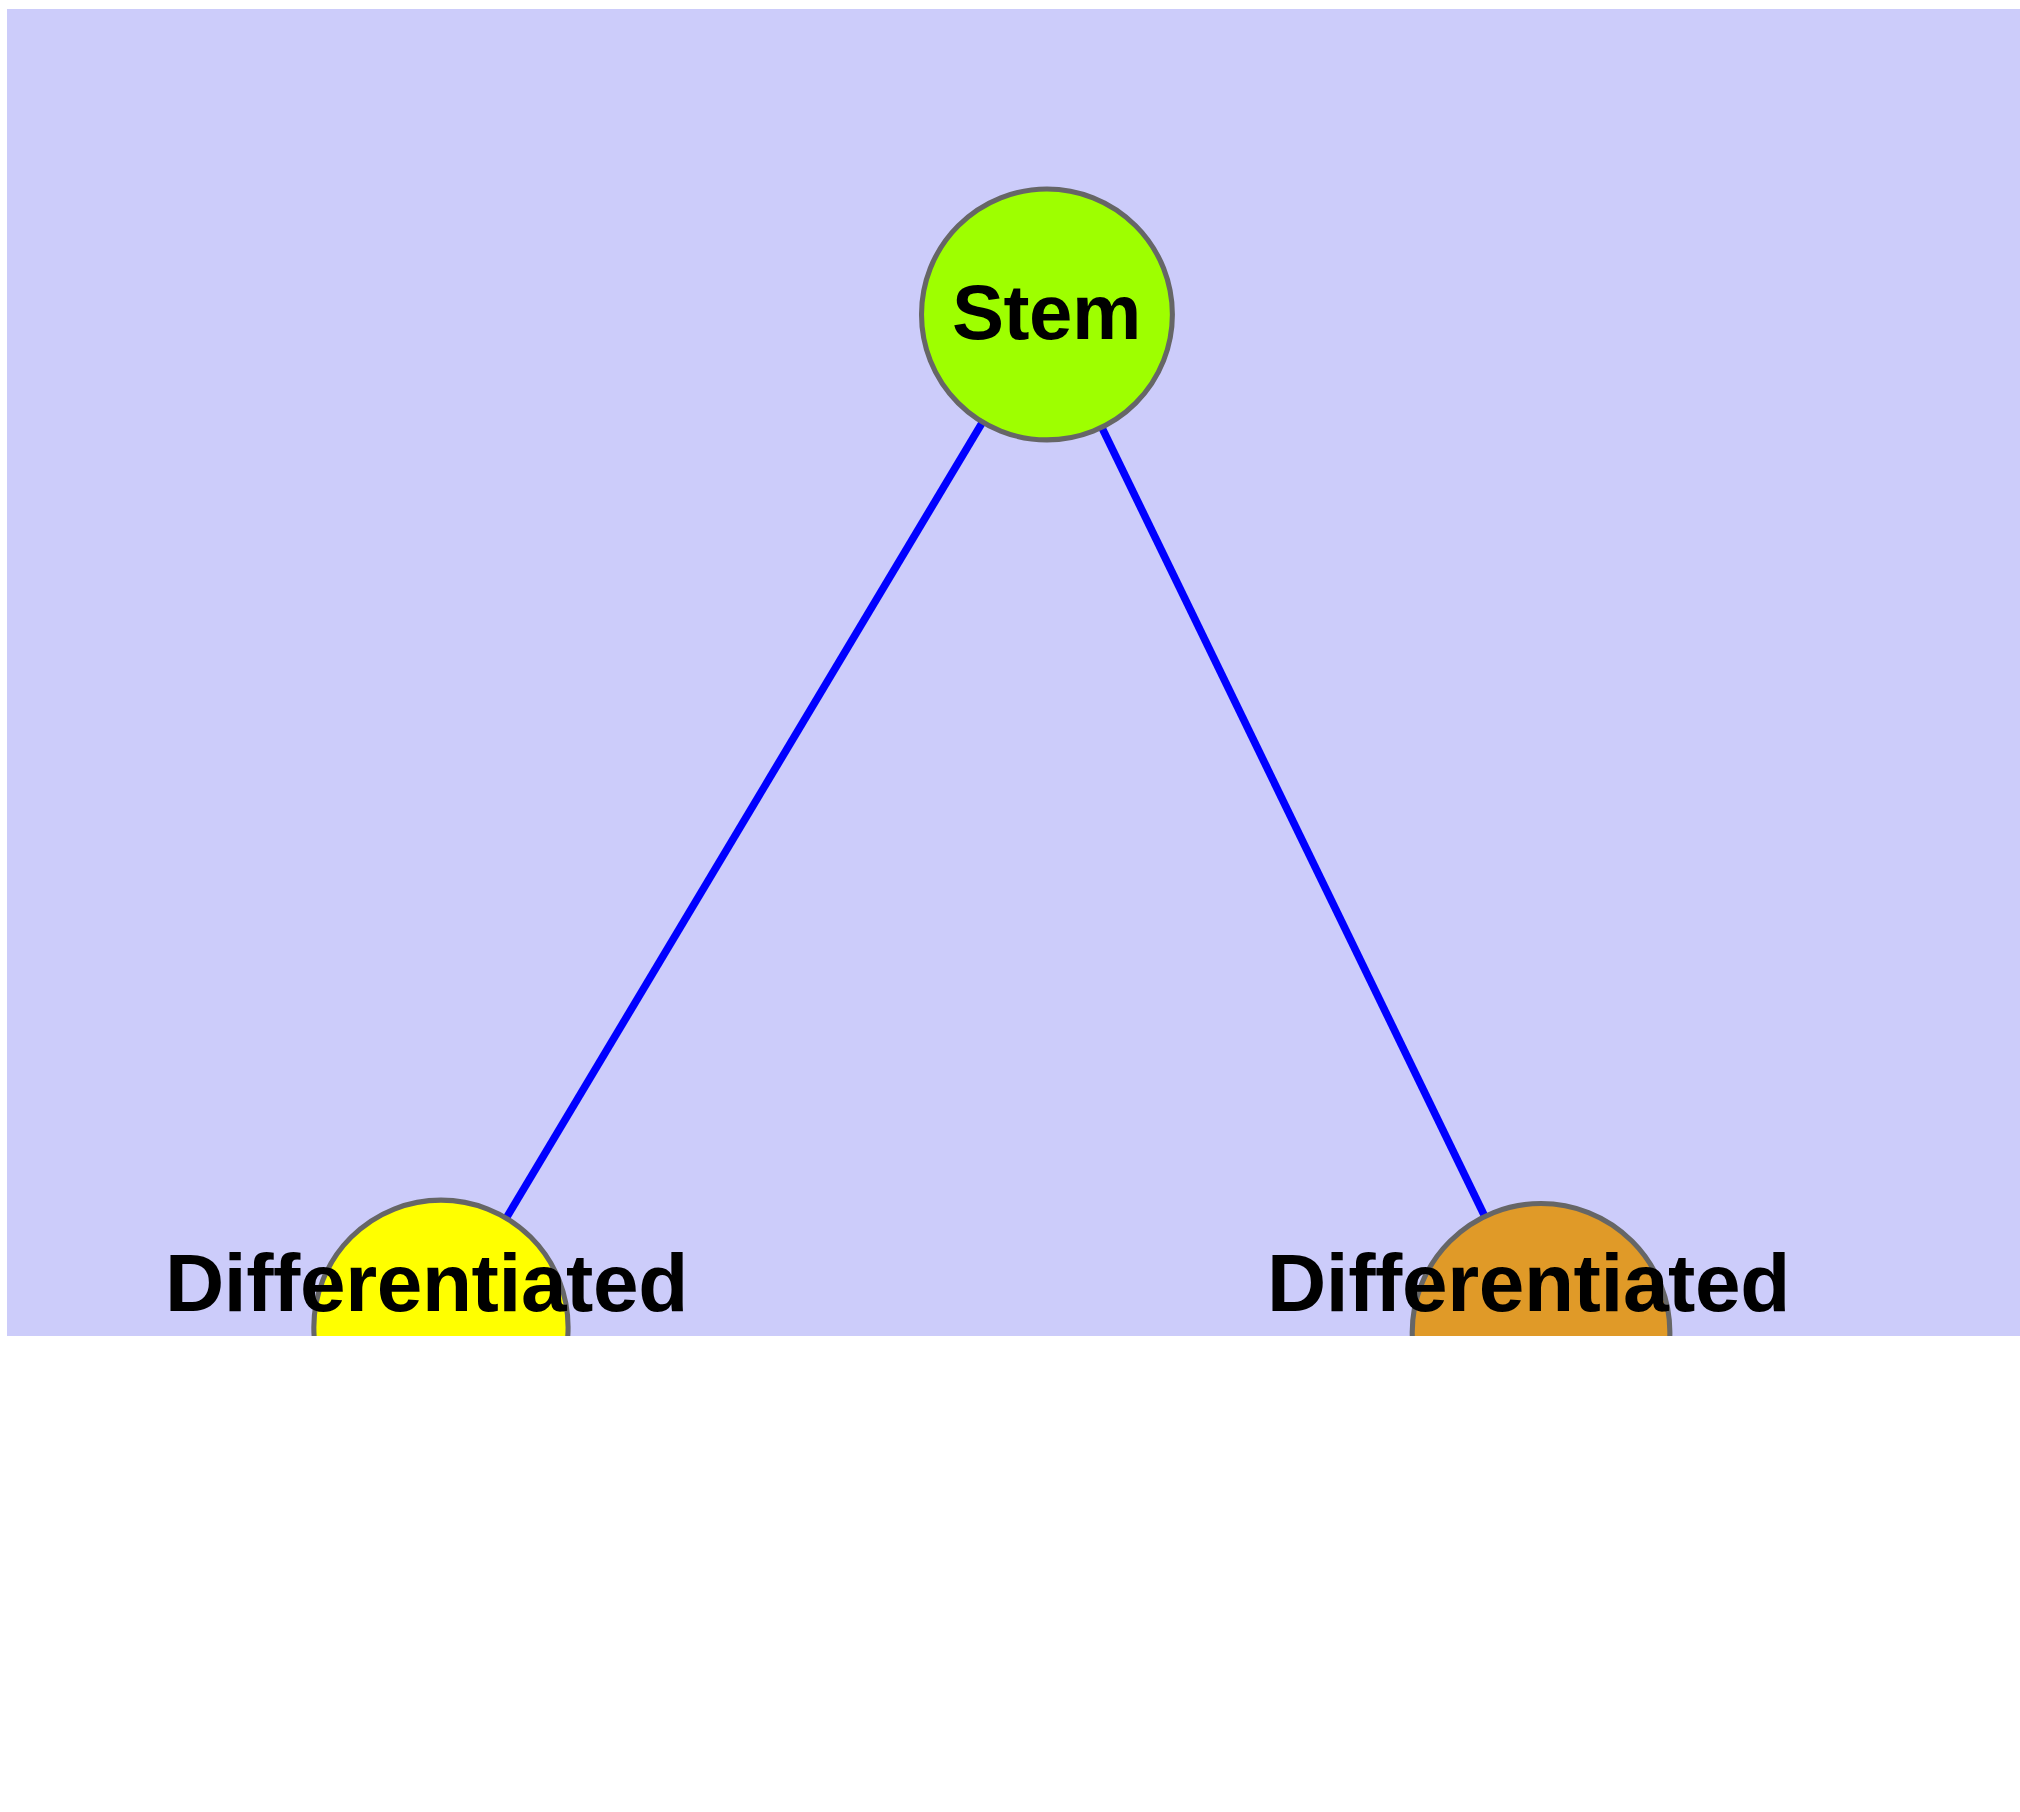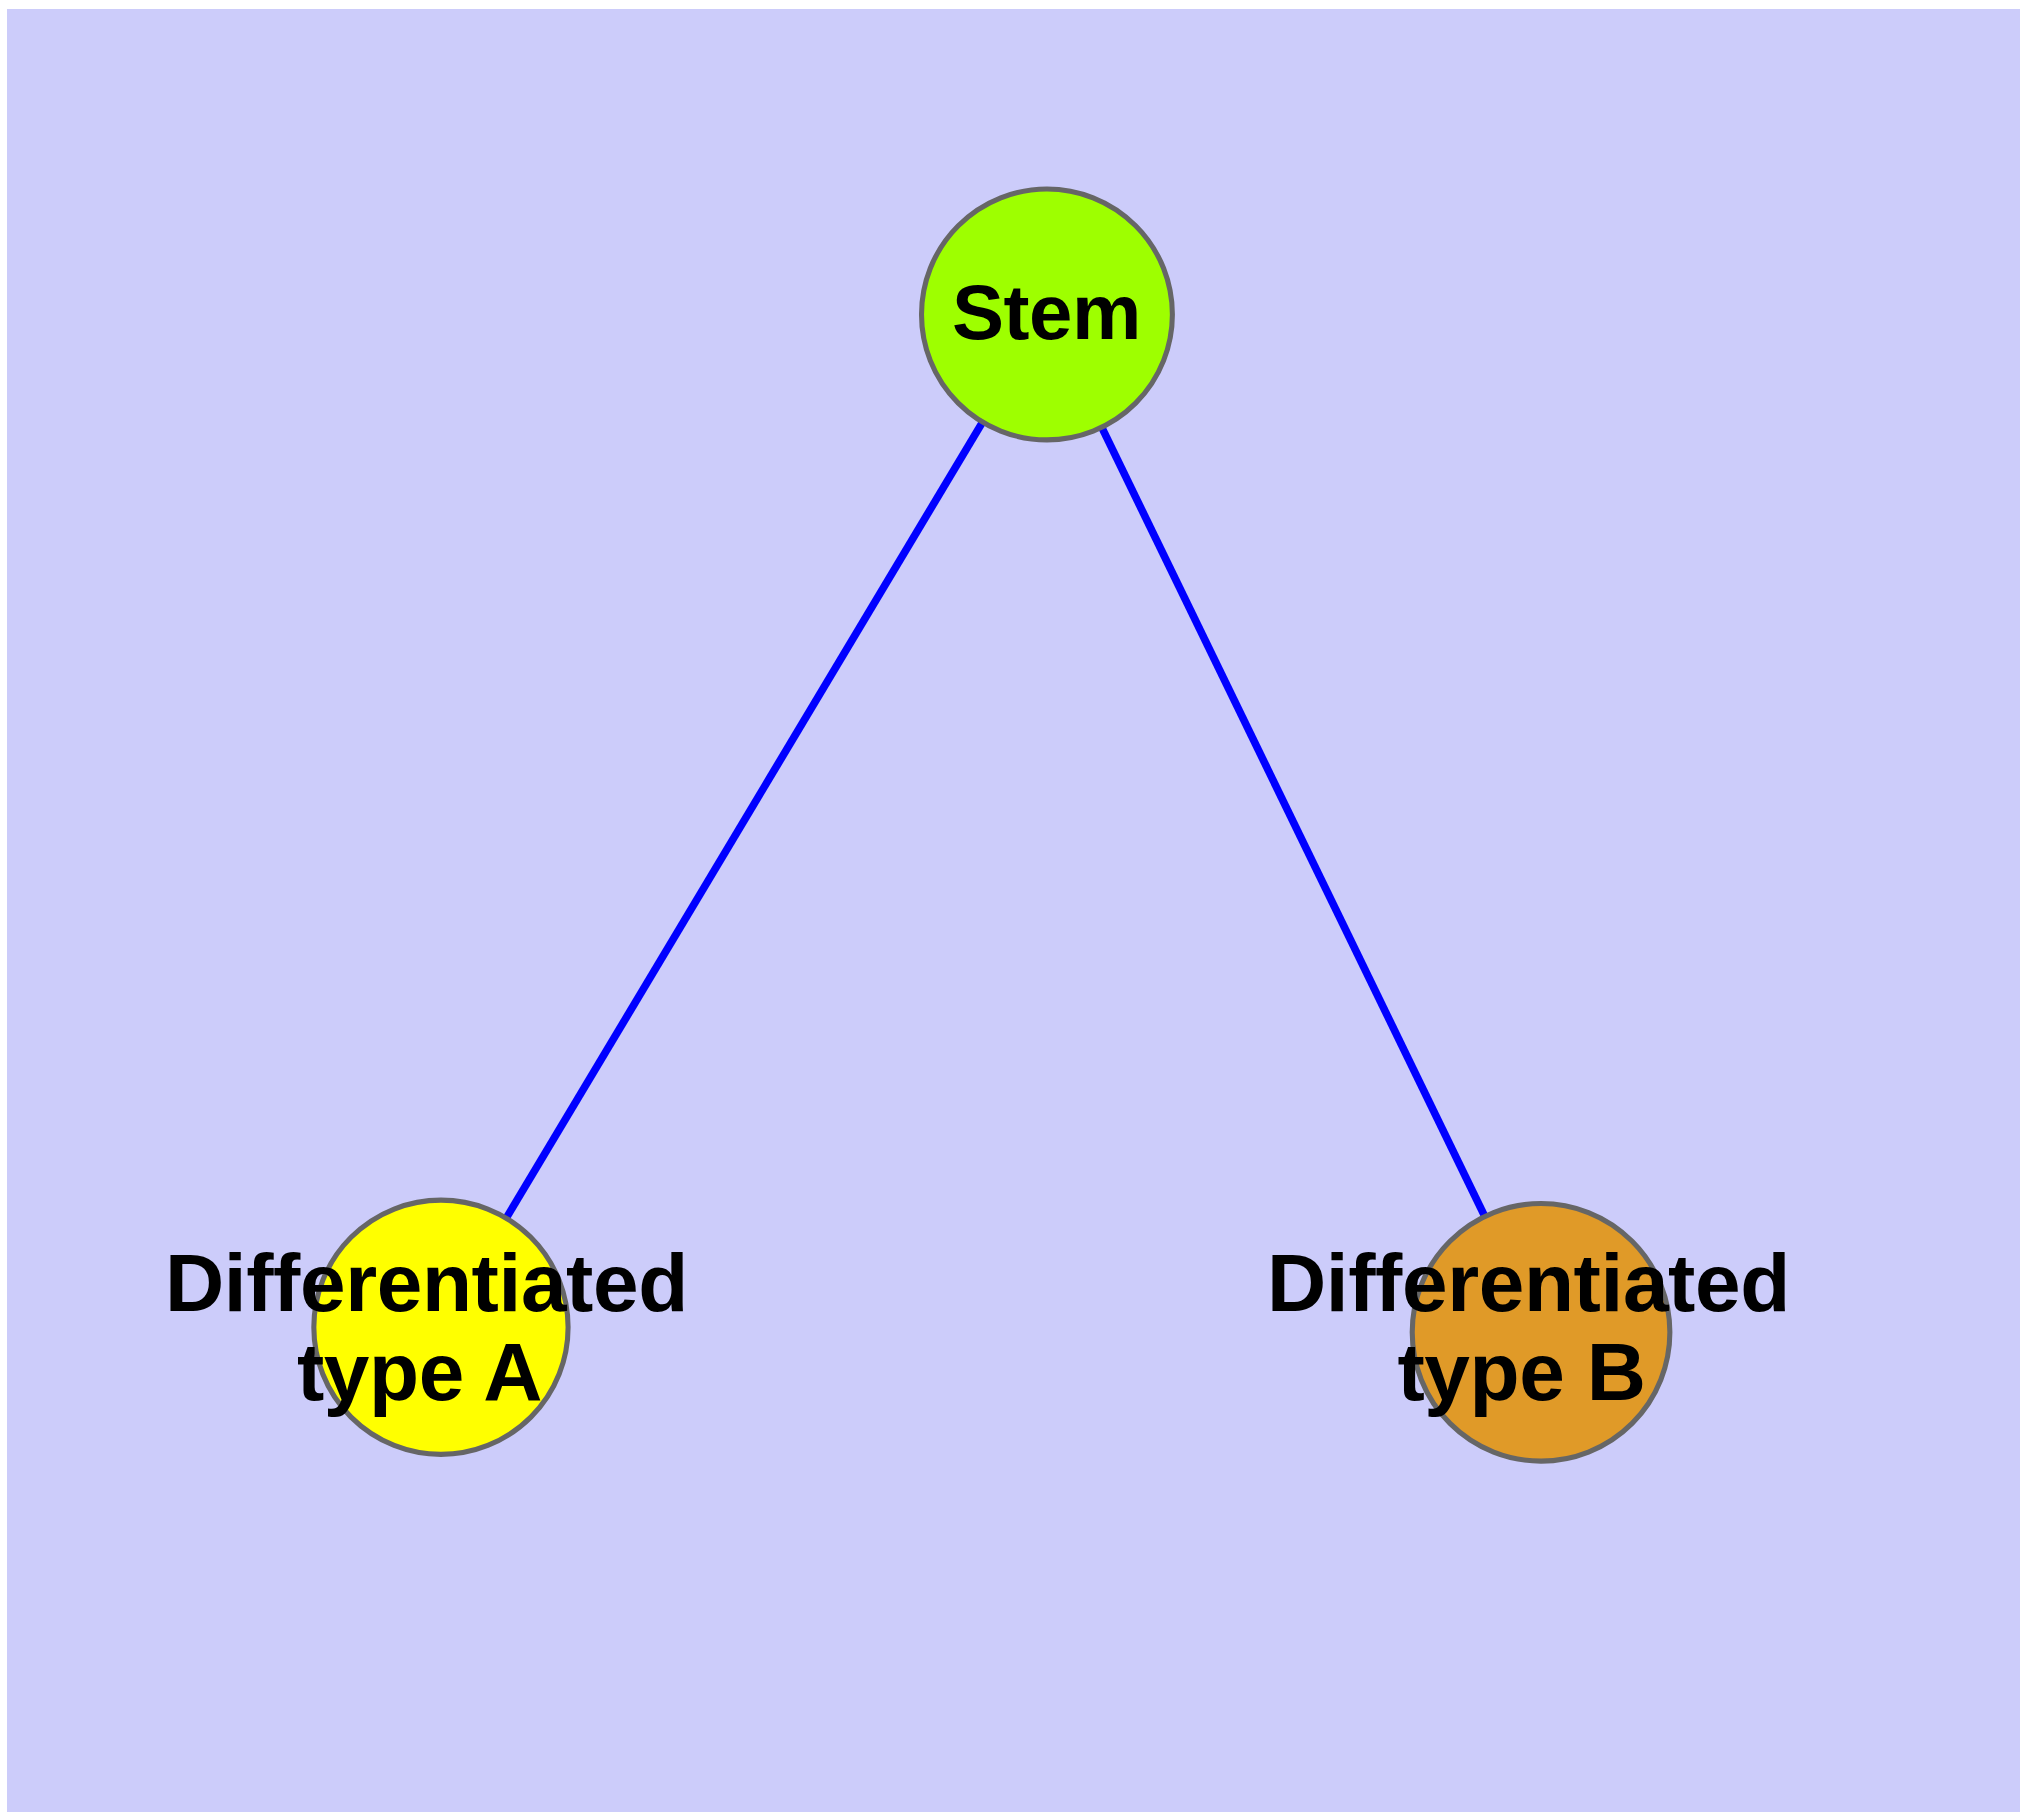--- a/index.html
+++ b/index.html
@@ -11,21 +11,21 @@
   body {
     width: 2021px;
     height: 1812px;
     overflow: hidden;
     font-family: "Liberation Sans", sans-serif;
   }
 
   #canvas {
     position: relative;
     width: 2021px;
-    height: 1812px;
+    height: 1336px;
     background: #ffffff;
     overflow: hidden;
   }
 
   
   #panel {
     position: absolute;
     left: 6.8px;
     top: 8.5px;
     width: 2014px;

